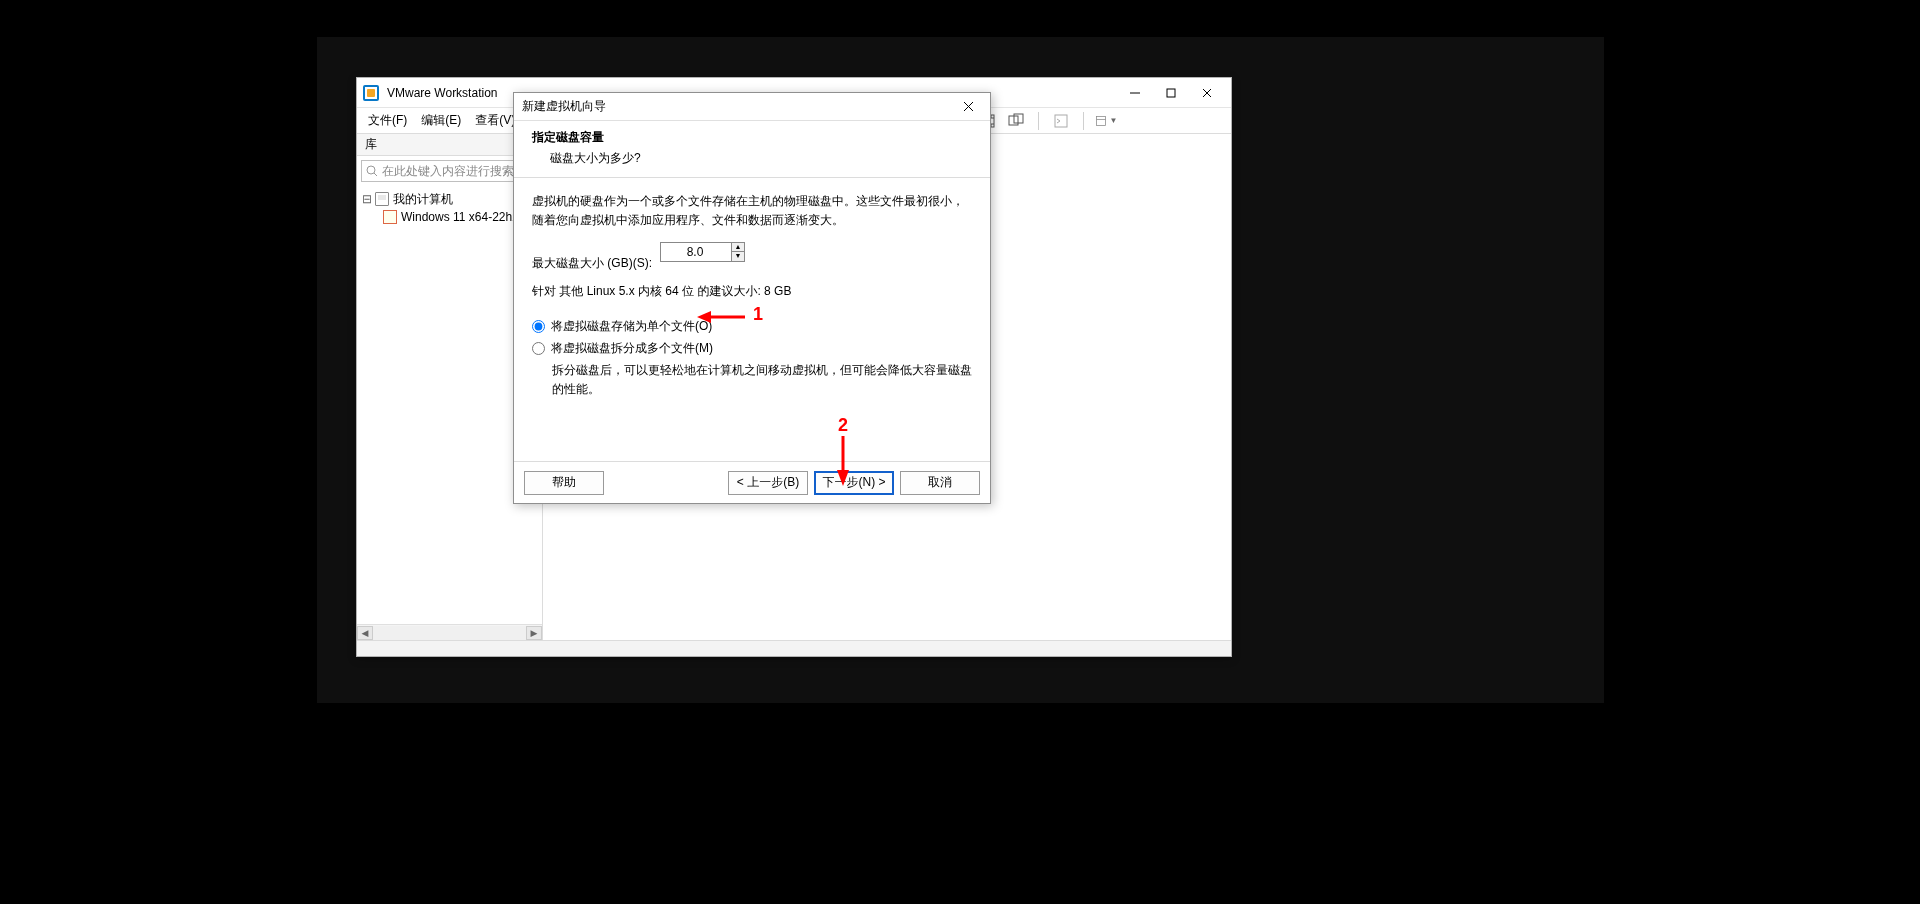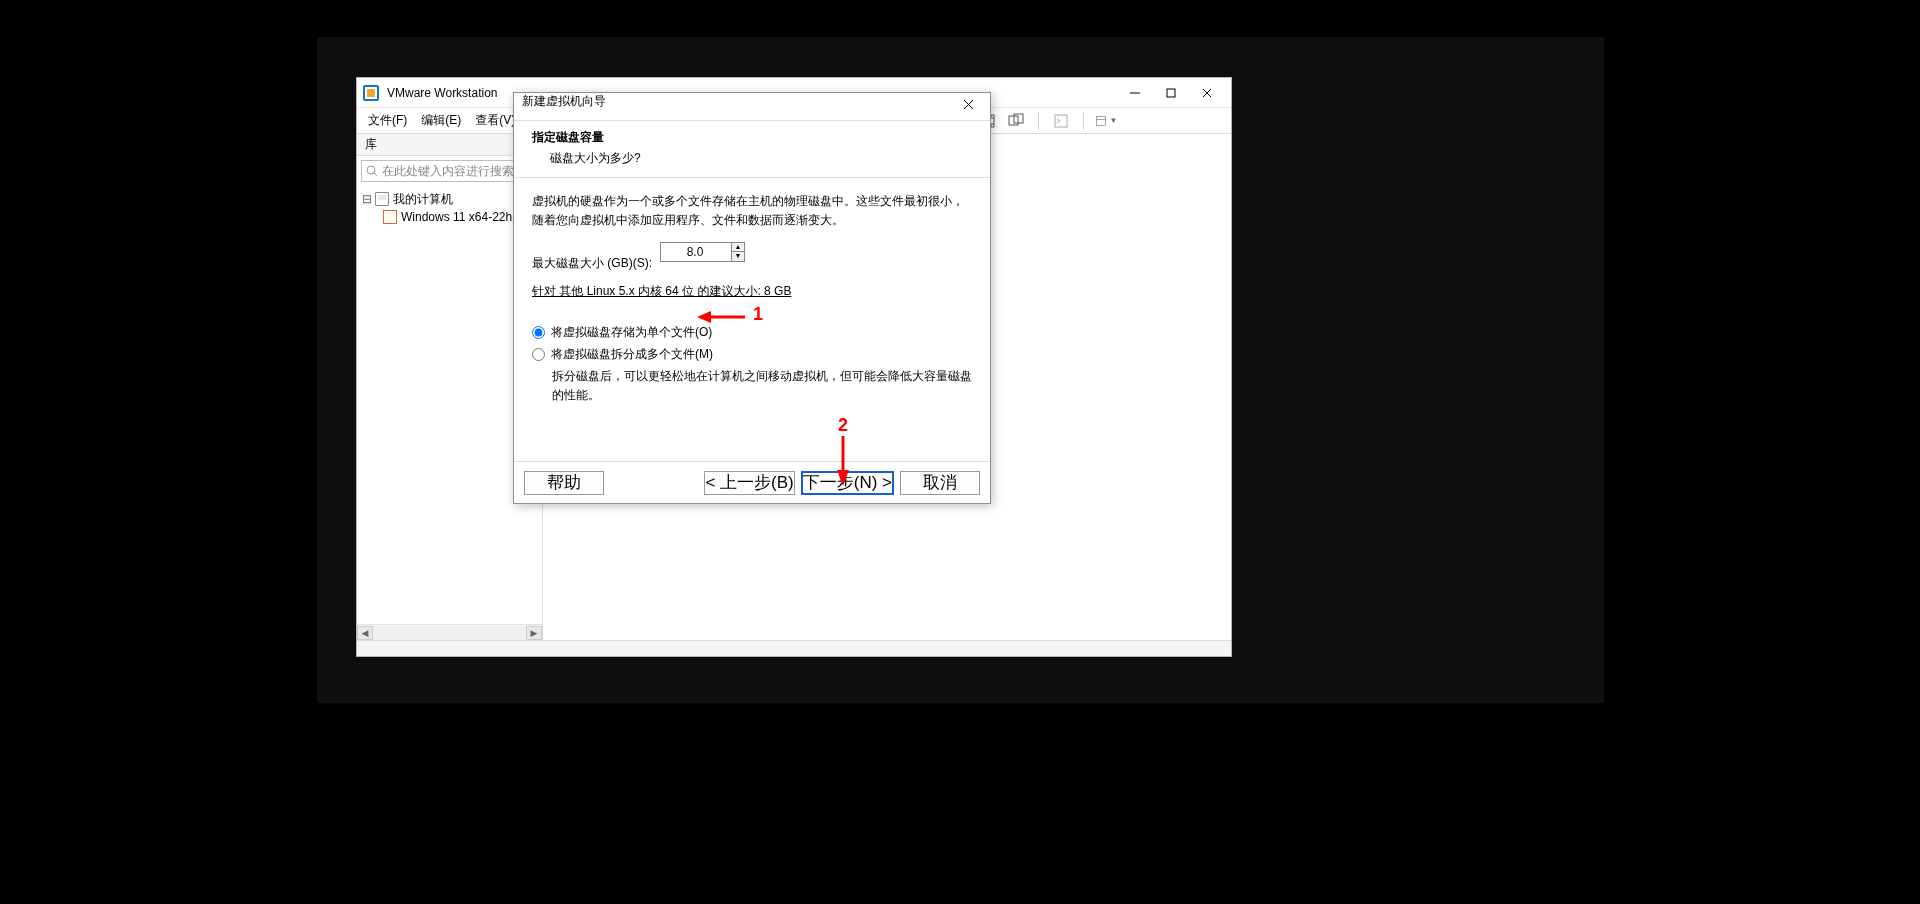--- a/index.html
+++ b/index.html
@@ -48,42 +48,42 @@
 
   
   .sb-hscroll { height:16px; border-top:1px solid #e0e0e0; display:flex; align-items:center; background:#f4f4f4; }
   .sb-btn { width:16px; height:14px; background:#e8e8e8; border:1px solid #ccc; display:flex; align-items:center; justify-content:center; font-size:9px; color:#666; }
   .sb-track { flex:1; height:14px; background:#f0f0f0; }
 
   .statusbar { height:16px; border-top:1px solid #dcdcdc; background:#f4f4f4; }
 
   
   .dialog { position:absolute; left:196px; top:55px; width:478px; height:412px; background:#fff; border:1px solid #8f8f8f; box-shadow:2px 2px 10px rgba(0,0,0,0.25); display:flex; flex-direction:column; }
-  .dlg-titlebar { height:28px; display:flex; padding:0 8px; border-bottom:1px solid #e0e0e0; }
+  .dlg-titlebar { height:28px; display:flex; align-items:center; padding:0 8px; border-bottom:1px solid #e0e0e0; }
   .dlg-title { font-size:12px; }
   .dlg-close { margin-left:auto; width:28px; height:22px; display:flex; align-items:center; justify-content:center; }
   .dlg-hdr { padding:8px 18px 10px; border-bottom:1px solid #dcdcdc; }
   .dlg-hdr .hline1 { font-weight:bold; font-size:12px; }
   .dlg-hdr .hline2 { font-size:12px; padding-left:18px; margin-top:4px; }
   .dlg-body { flex:1; padding:14px 18px 0; font-size:12px; line-height:1.6; overflow:hidden; }
   .dlg-body .desc { margin-bottom:0; }
   .size-row { display:flex; align-items:center; margin-bottom:8px; }
   .size-row label { margin-right:8px;margin-top:24px; }
   .spin { display:flex; align-items:center; }
   .spin input { width:72px; height:20px; text-align:center; padding-right:4px; font-size:12px; border:1px solid #888; }
   .spin-btns { display:flex; flex-direction:column; margin-left:-1px; }
   .spin-btns .sbtn { width:14px; height:10px; border:1px solid #888; background:#f0f0f0; font-size:7px; line-height:8px; text-align:center; }
   .spin-btns .sbtn + .sbtn { border-top:none; }
-  .rec { margin-bottom:22px;text-decoration:underline; }
+  .rec { margin-bottom:16px; }
   .radio-row { display:flex; align-items:center; margin:3px 0; }
   .radio-row input { margin:0 6px 0 0; }
   .subdesc { padding-left:20px; color:#000; }
 
   .dlg-footer { height:42px; border-top:1px solid #dcdcdc; display:flex; align-items:center; padding:0 10px; }
-  .dlg-btn { height:24px; min-width:80px; border:1px solid #9a9a9a; background:#fdfdfd; font-size:17px; display:flex; align-items:center; justify-content:center; margin-left:6px; }
+  .dlg-btn { height:24px; min-width:80px; border:1px solid #9a9a9a; background:#fdfdfd; font-size:12px; display:flex; align-items:center; justify-content:center; margin-left:6px; }
   .dlg-btn.help { margin-left:0; margin-right:auto; }
   .dlg-btn.primary { border:2px solid #1260cc; }
 
   
   .anno { position:absolute; color:#ff0000; font-weight:bold; font-size:18px; pointer-events:none; }
   .arrow-right { position:absolute; pointer-events:none; }
   .arrow-down { position:absolute; pointer-events:none; }
 </style>
 </head>
 <body>

